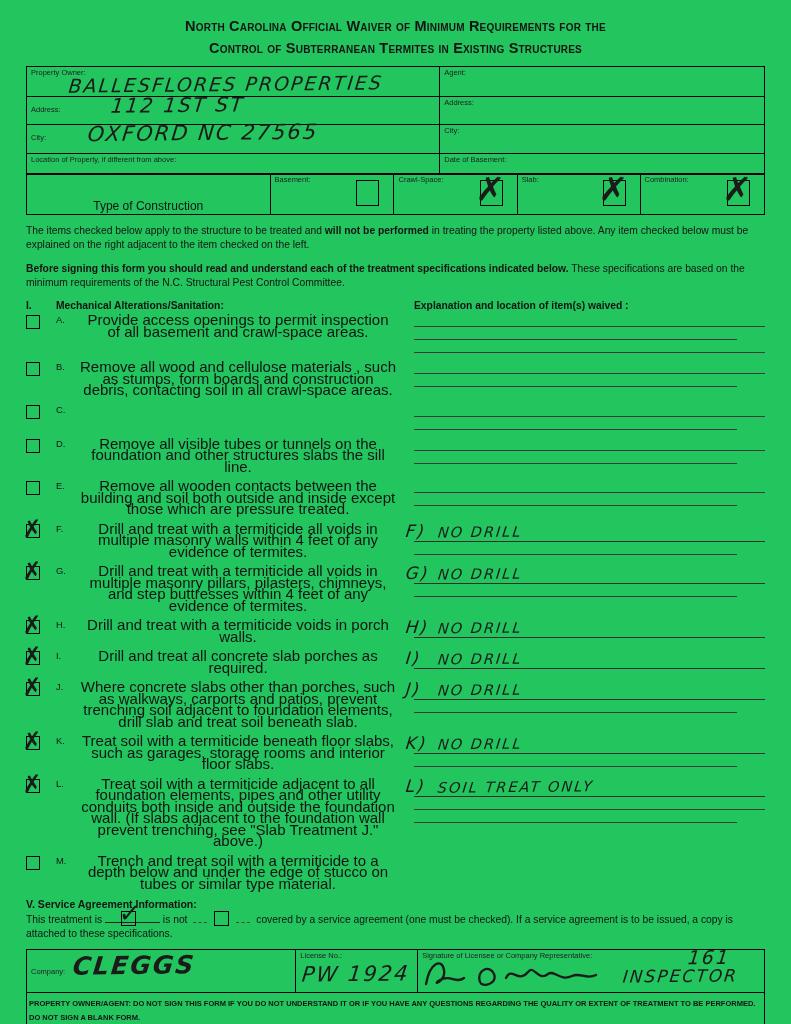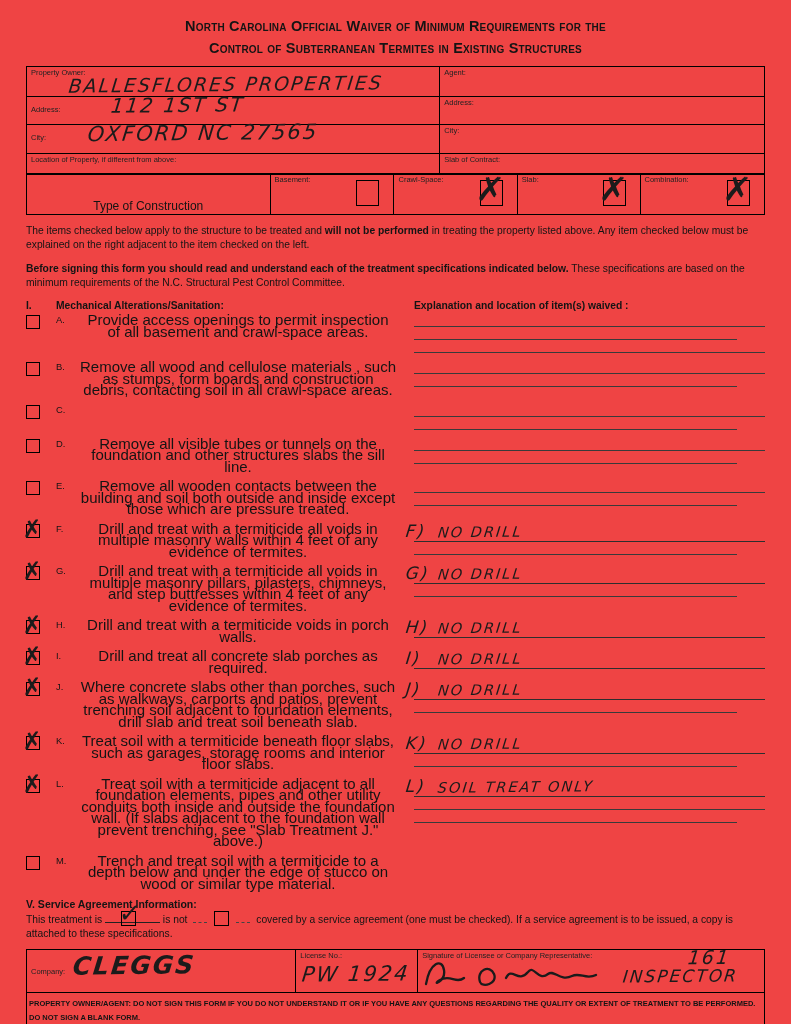--- a/index.html
+++ b/index.html
@@ -1,17 +1,17 @@
 <!DOCTYPE html>
 <html><head>
 <meta charset="utf-8">
 <style>
   html,body { margin:0; padding:0; background:#d8d8d8; }
   .page {
-    width:791px; height:1024px; background:#ef4444; margin:0 auto;
+    width:791px; height:1024px; background:#22c55e; margin:0 auto;
     position:relative; overflow:hidden; color:#141414;
     font-family:"Liberation Sans", sans-serif;
     box-sizing:border-box; padding:16px 26px 0 26px;
   }
   
   .title { text-align:center; font-weight:bold; font-variant:small-caps;
     font-size:14.5px; line-height:1.5; letter-spacing:.2px; }
   
   .hw { font-family:"DejaVu Sans", sans-serif; font-style:italic;
     display:inline-block; transform:skewX(-7deg) rotate(-.6deg);
@@ -122,21 +122,21 @@
       </td>
       <td>
         <span class="cell-label">City:</span>
       </td>
     </tr>
     <tr class="r4">
       <td>
         <span class="cell-label">Location of Property, if different from above:</span>
       </td>
       <td>
-        <span class="cell-label">Slab of Contract:</span>
+        <span class="cell-label">Date of Basement:</span>
       </td>
     </tr>
   </tbody>
     </table>
 
   <table class="info" style="margin-top:-1.4px;">
     <tbody>
         <tr class="construction">
       <td style="width:33%;">
         <div class="construct-label">Type of Construction</div>
@@ -350,21 +350,21 @@
         </div>
         <div class="rule"></div>
         <div class="rule w92"></div>
       </div>
     </div>
 
     <div class="item-row">
       <div class="item-left">
         <div class="cbwrap"><span class="cb"><span class="mark hw"></span></span></div>
         <span class="letter">M.</span>
-        <div class="itext">Trench and treat soil with a termiticide to a depth below and under the edge of stucco on wood or similar type material.</div>
+        <div class="itext">Trench and treat soil with a termiticide to a depth below and under the edge of stucco on tubes or similar type material.</div>
       </div>
       <div class="note-area"></div>
     </div>
 
   </div>
 
   <div class="service">
     <div class="heading">V.  Service Agreement Information:</div>
     <div>
       <span>This treatment is</span>

